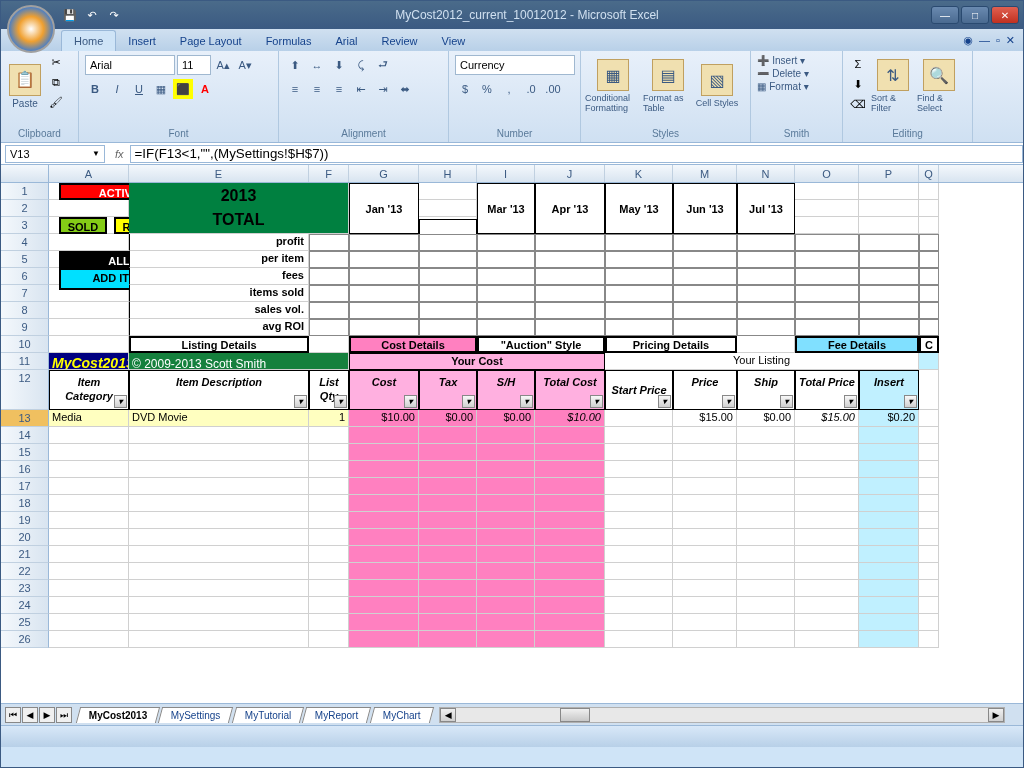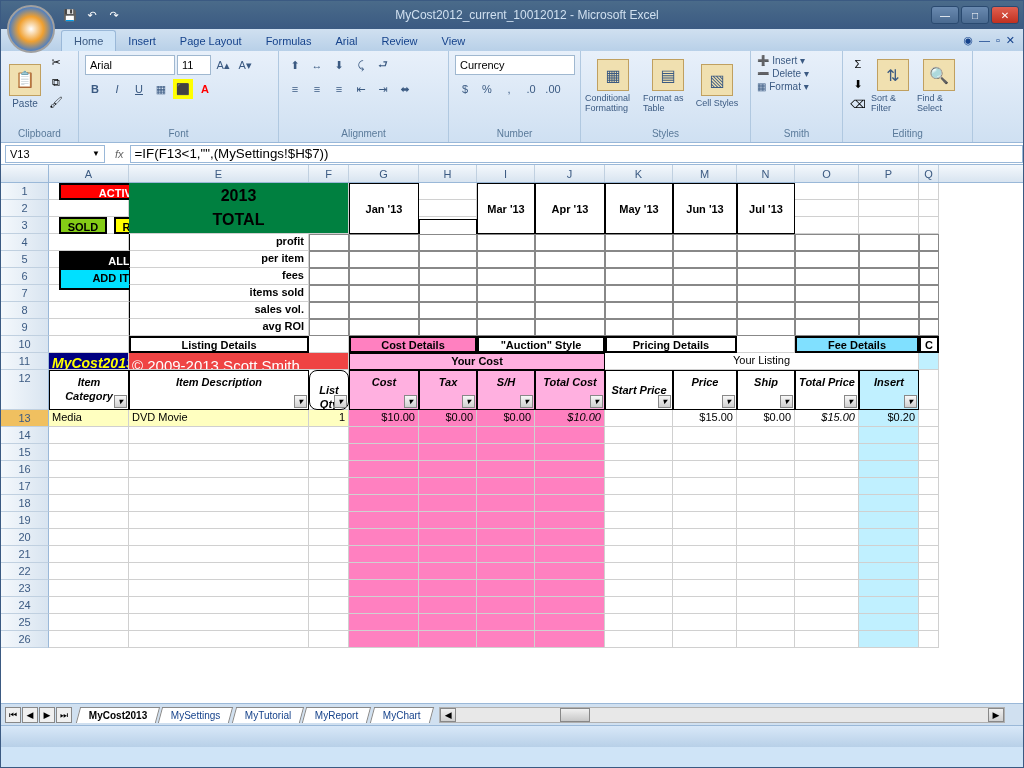--- a/index.html
+++ b/index.html
@@ -48,21 +48,21 @@
 .relist-btn { background: #ffff00; color: #000; }
 .all-btn { background: #000; color: #fff; }
 .add-btn { background: #00e0ff; color: #000; }
 .green-hdr { background: #008040; color: #000; font-weight: bold; text-align: center; font-size: 16px; }
 .month-hdr { text-align: center; font-weight: bold; border: 1px solid #000; }
 .stat-lbl { text-align: right; font-weight: bold; }
 .detail-btn { text-align: center; font-weight: bold; border: 2px solid #000; background: #fff; }
 .detail-pink { background: #ff80c0; }
 .detail-cyan { background: #80e0ff; }
 .mycost-title { background: #000080; color: #ffff00; font-weight: bold; font-style: italic; font-size: 14px; padding-top:2px; }
-.mycost-copy { background: #ef4444; color: #fff; font-size: 15px; }
+.mycost-copy { background: #15803d; color: #fff; font-size: 12px; }
 .hdr-cell { text-align: center; font-weight: bold; border: 1px solid #000; font-style: italic; }
 .pink { background: #ff80c0; padding-left: 8px; }
 .ltpink { background: #ffb0e0; }
 .ltcyan { background: #c0f0ff; }
 .filter-ar { position:absolute; right:1px; bottom:1px; width:13px; height:13px; background:linear-gradient(#f8f8f8,#d0d0d0); border:1px solid #888; font-size:8px; text-align:center; line-height:11px; }
 .sheet-tabs { position: absolute; bottom: 0; left: 0; right: 0; height: 22px; background: #d0e0f0; display: flex; align-items: center; font-size: 10px; border-top: 1px solid #9ab8d8; }
 .tab-nav { display: flex; gap: 1px; padding: 0 4px; }
 .tab-nav span { width: 16px; height: 16px; border: 1px solid #888; background: #f0f0f0; text-align:center; font-size:9px; line-height:14px; }
 .sheet-tab { padding: 2px 10px; background: #fff; border: 1px solid #888; border-bottom: none; margin-left: 2px; transform: skewX(-15deg); }
 .sheet-tab span { display:inline-block; transform: skewX(15deg); color: #15428b; }
@@ -713,21 +713,21 @@
           <div class="cell detail-btn" style="left: 556px; top: 153px; width: 132px; height: 17px;">Pricing Details</div>
           <div class="cell detail-btn detail-cyan" style="left: 746px; top: 153px; width: 124px; height: 17px;">Fee Details</div>
           <div class="cell detail-btn" style="left: 870px; top: 153px; width: 20px; height: 17px;">C</div>
           <div class="cell mycost-title" style="left: 0px; top: 170px; width: 80px; height: 17px;">MyCost2013</div>
           <div class="cell mycost-copy" style="left: 80px; top: 170px; width: 220px; height: 17px; padding-top: 4px;">© 2009-2013 Scott Smith</div>
           <div class="cell hdr-cell ltpink" style="left: 300px; top: 170px; width: 256px; height: 17px; font-style: normal;">Your Cost</div>
           <div class="cell " style="left: 556px; top: 170px; width: 314px; height: 17px; text-align: center;">Your Listing</div>
           <div class="cell ltcyan" style="left: 870px; top: 170px; width: 20px; height: 17px;"></div>
           <div class="cell hdr-cell" style="left: 0px; top: 187px; width: 80px; height: 40px; line-height: 14px; padding-top: 4px; white-space: normal;">Item Category<div class="filter-ar">▾</div></div>
           <div class="cell hdr-cell" style="left: 80px; top: 187px; width: 180px; height: 40px; line-height: 14px; padding-top: 4px; white-space: normal;">Item Description<div class="filter-ar">▾</div></div>
-          <div class="cell hdr-cell" style="left: 260px; top: 187px; width: 40px; height: 40px; line-height: 14px; padding-top: 12px; white-space: normal; border-radius: 8px;">List Qty<div class="filter-ar">▾</div></div>
+          <div class="cell hdr-cell" style="left: 260px; top: 187px; width: 40px; height: 40px; line-height: 14px; padding-top: 4px; white-space: normal;">List Qty<div class="filter-ar">▾</div></div>
           <div class="cell hdr-cell ltpink" style="left: 300px; top: 187px; width: 70px; height: 40px; line-height: 14px; padding-top: 4px; white-space: normal;">Cost<div class="filter-ar">▾</div></div>
           <div class="cell hdr-cell ltpink" style="left: 370px; top: 187px; width: 58px; height: 40px; line-height: 14px; padding-top: 4px; white-space: normal;">Tax<div class="filter-ar">▾</div></div>
           <div class="cell hdr-cell ltpink" style="left: 428px; top: 187px; width: 58px; height: 40px; line-height: 14px; padding-top: 4px; white-space: normal;">S/H<div class="filter-ar">▾</div></div>
           <div class="cell hdr-cell ltpink" style="left: 486px; top: 187px; width: 70px; height: 40px; line-height: 14px; padding-top: 4px; white-space: normal;">Total Cost<div class="filter-ar">▾</div></div>
           <div class="cell hdr-cell" style="left: 556px; top: 187px; width: 68px; height: 40px; line-height: 14px; padding-top: 12px; white-space: normal;">Start Price<div class="filter-ar">▾</div></div>
           <div class="cell hdr-cell" style="left: 624px; top: 187px; width: 64px; height: 40px; line-height: 14px; padding-top: 4px; white-space: normal;">Price<div class="filter-ar">▾</div></div>
           <div class="cell hdr-cell" style="left: 688px; top: 187px; width: 58px; height: 40px; line-height: 14px; padding-top: 4px; white-space: normal;">Ship<div class="filter-ar">▾</div></div>
           <div class="cell hdr-cell" style="left: 746px; top: 187px; width: 64px; height: 40px; line-height: 14px; padding-top: 4px; white-space: normal;">Total Price<div class="filter-ar">▾</div></div>
           <div class="cell hdr-cell ltcyan" style="left: 810px; top: 187px; width: 60px; height: 40px; line-height: 14px; padding-top: 4px; white-space: normal;">Insert<div class="filter-ar">▾</div></div>
           <div class="cell " style="left: 0px; top: 227px; width: 80px; height: 17px; background: rgb(255, 255, 192); text-align: left;">Media</div>

